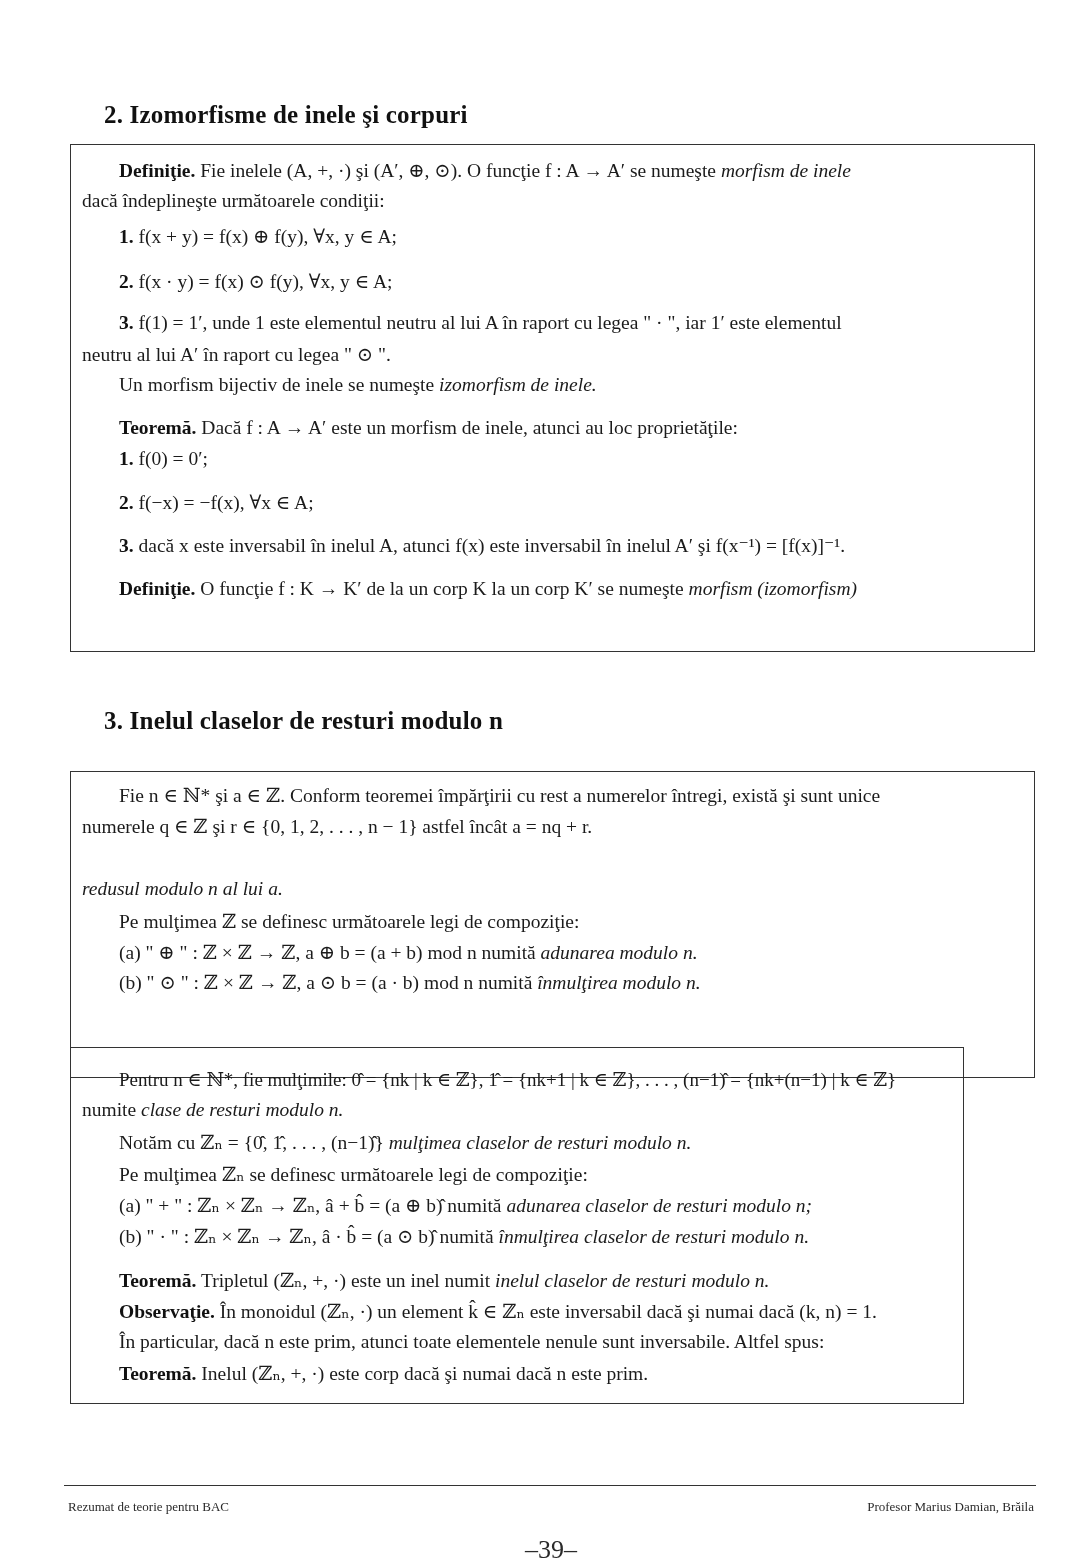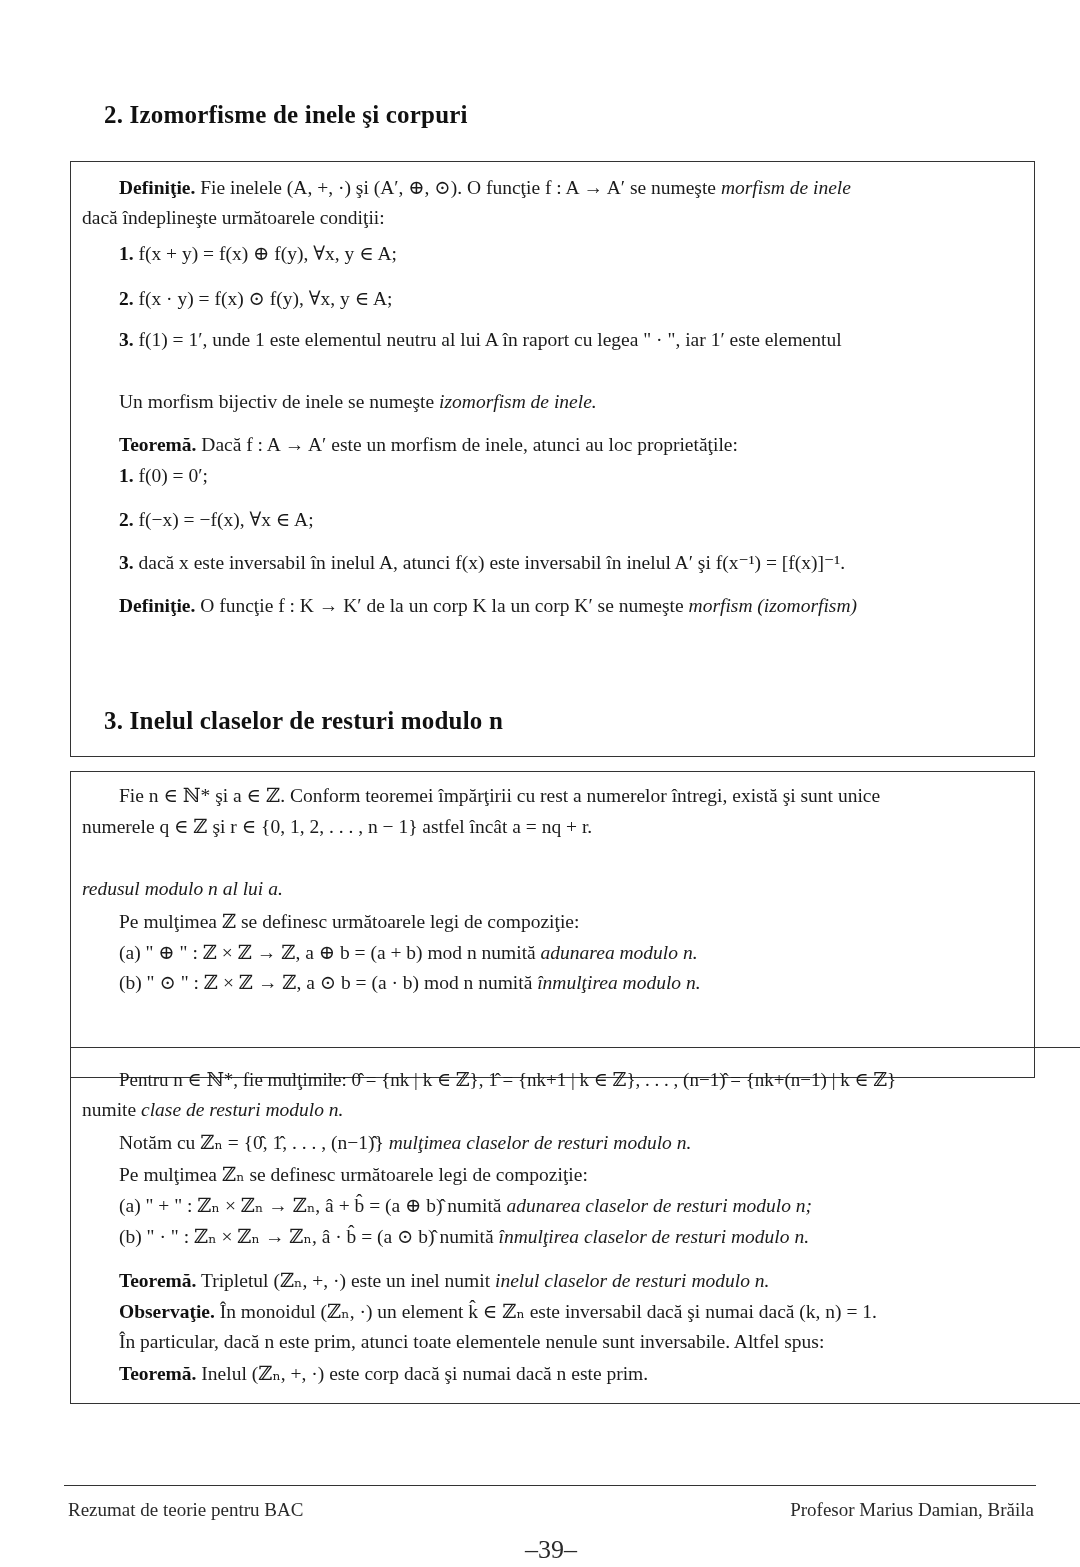--- a/index.html
+++ b/index.html
@@ -40,45 +40,46 @@
   .math { }
   .footer-rule {
     position: absolute;
     left: 64px; width: 972px; top: 1485px;
     height: 0; border-top: 1.5px solid #333;
   }
   .footer-text {
     position: absolute;
     top: 1499px;
     font-family: "Liberation Serif", "DejaVu Serif", serif;
-    font-size: 19px;
+    font-size: 13px;
     color: #2a2a2a;
     white-space: nowrap;
   }
   .pagenum { font-size: 26px; top: 1535px; }
 </style>
 </head>
 <body>
 
 <div class="section-title" style="left:104px; top:101px;text-align:right;">2. Izomorfisme de inele şi corpuri</div>
 
-<div class="box" style="left:70px; top:161px; width:965px; height:596px;">
+<div class="box" style="left:70px; top:144px; width:965px; height:508px;">
   <div class="line ind" style="top:14px;">
     <span class="b">Definiţie.</span><span> Fie inelele (A, +, ·) şi (A′, ⊕, ⊙). O funcţie f : A → A′ se numeşte </span><span class="it">morfism de inele</span>
   </div>
   <div class="line noind" style="top:45px;">dacă îndeplineşte următoarele condiţii:</div>
   <div class="line" style="top:80px; left:48px;">
     <span class="b">1.</span><span class="math"> f(x + y) = f(x) ⊕ f(y),  ∀x, y ∈ A;</span>
   </div>
   <div class="line" style="top:125px; left:48px;">
     <span class="b">2.</span><span class="math"> f(x · y) = f(x) ⊙ f(y),  ∀x, y ∈ A;</span>
   </div>
   <div class="line" style="top:167px; left:48px;">
     <span class="b">3.</span><span> f(1) = 1′, unde 1 este elementul neutru al lui A în raport cu legea " · ", iar 1′ este elementul</span>
   </div>
+  <div class="line noind" style="top:198px;">neutru al lui A′ în raport cu legea " ⊙ ".</div>
   <div class="line ind" style="top:229px;">
     <span>Un morfism bijectiv de inele se numeşte </span><span class="it">izomorfism de inele.</span>
   </div>
   <div class="line ind" style="top:272px;">
     <span class="b">Teoremă.</span><span> Dacă f : A → A′ este un morfism de inele, atunci au loc proprietăţile:</span>
   </div>
   <div class="line" style="top:303px; left:48px;">
     <span class="b">1.</span><span class="math"> f(0) = 0′;</span>
   </div>
   <div class="line" style="top:346px; left:48px;">
@@ -100,21 +101,21 @@
   <div class="line noind it" style="top:106px;">redusul modulo n al lui a.</div>
   <div class="line ind" style="top:138px;">Pe mulţimea ℤ se definesc următoarele legi de compoziţie:</div>
   <div class="line ind" style="top:169px;">
     <span>(a) " ⊕ " : ℤ × ℤ → ℤ,  a ⊕ b = (a + b)  mod n numită </span><span class="it">adunarea modulo n.</span>
   </div>
   <div class="line ind" style="top:199px;">
     <span>(b) " ⊙ " : ℤ × ℤ → ℤ,  a ⊙ b = (a · b)  mod n numită </span><span class="it">înmulţirea modulo n.</span>
   </div>
 </div>
 
-<div class="box" style="left:70px; top:1047px; width:1011px; height:357px;">
+<div class="box" style="left:70px; top:1047px; width:894px; height:357px;">
   <div class="line ind" style="top:20px; font-size:19px;">Pentru n ∈ ℕ*, fie mulţimile: 0̂ = {nk | k ∈ ℤ}, 1̂ = {nk+1 | k ∈ ℤ}, . . . , (n−1)̂ = {nk+(n−1) | k ∈ ℤ}</div>
   <div class="line noind" style="top:51px;">
     <span>numite </span><span class="it">clase de resturi modulo n.</span>
   </div>
   <div class="line ind" style="top:83px;">
     <span>Notăm cu ℤₙ = {0̂, 1̂, . . . , (n−1)̂} </span><span class="it">mulţimea claselor de resturi modulo n.</span>
   </div>
   <div class="line ind" style="top:115px;">Pe mulţimea ℤₙ se definesc următoarele legi de compoziţie:</div>
   <div class="line ind" style="top:146px;">
     <span>(a) " + " : ℤₙ × ℤₙ → ℤₙ,  â + b̂ = (a ⊕ b)̂ numită </span><span class="it">adunarea claselor de resturi modulo n;</span>

